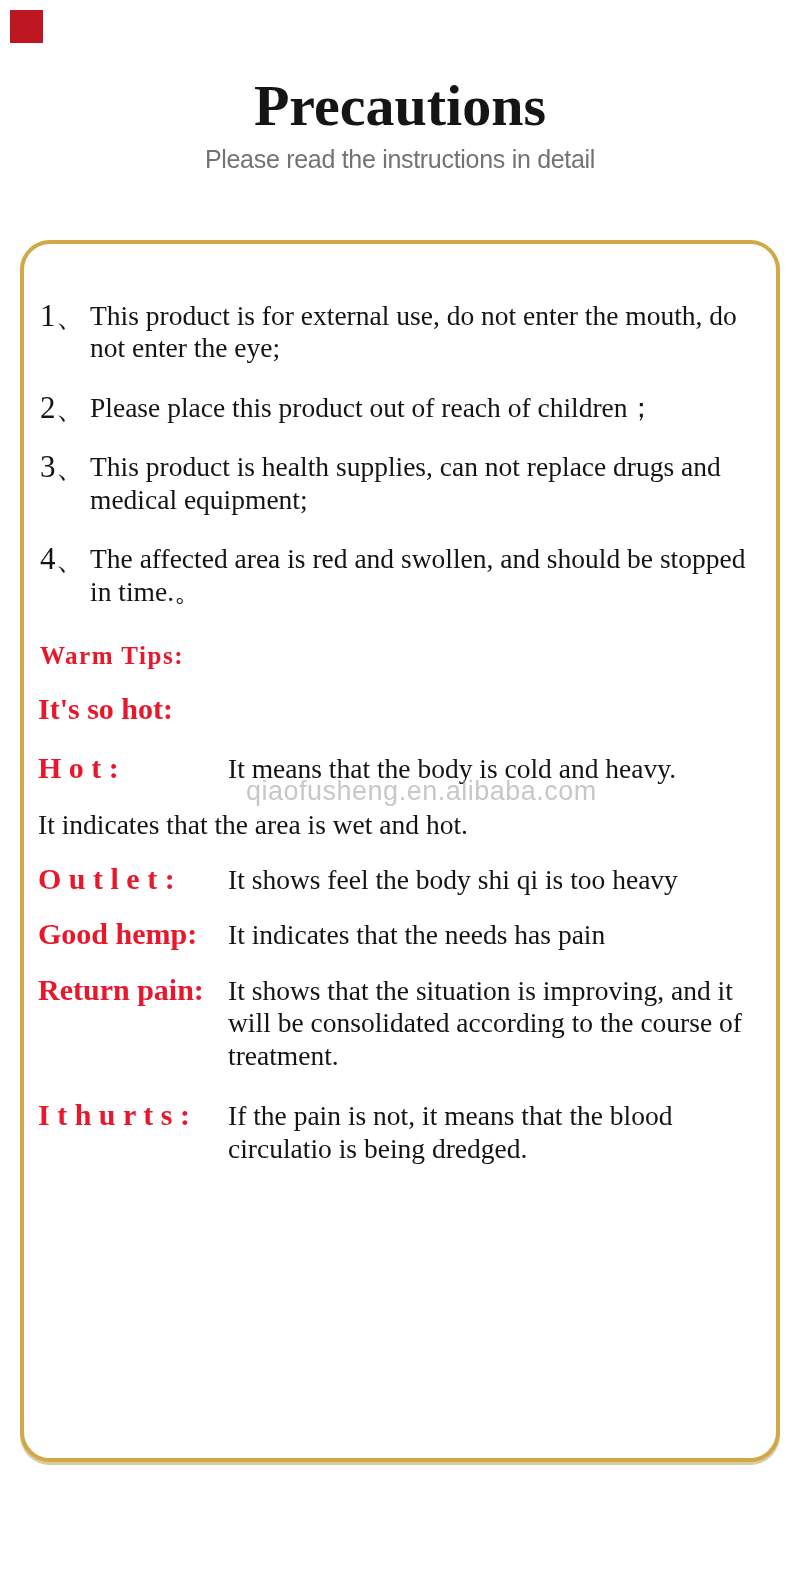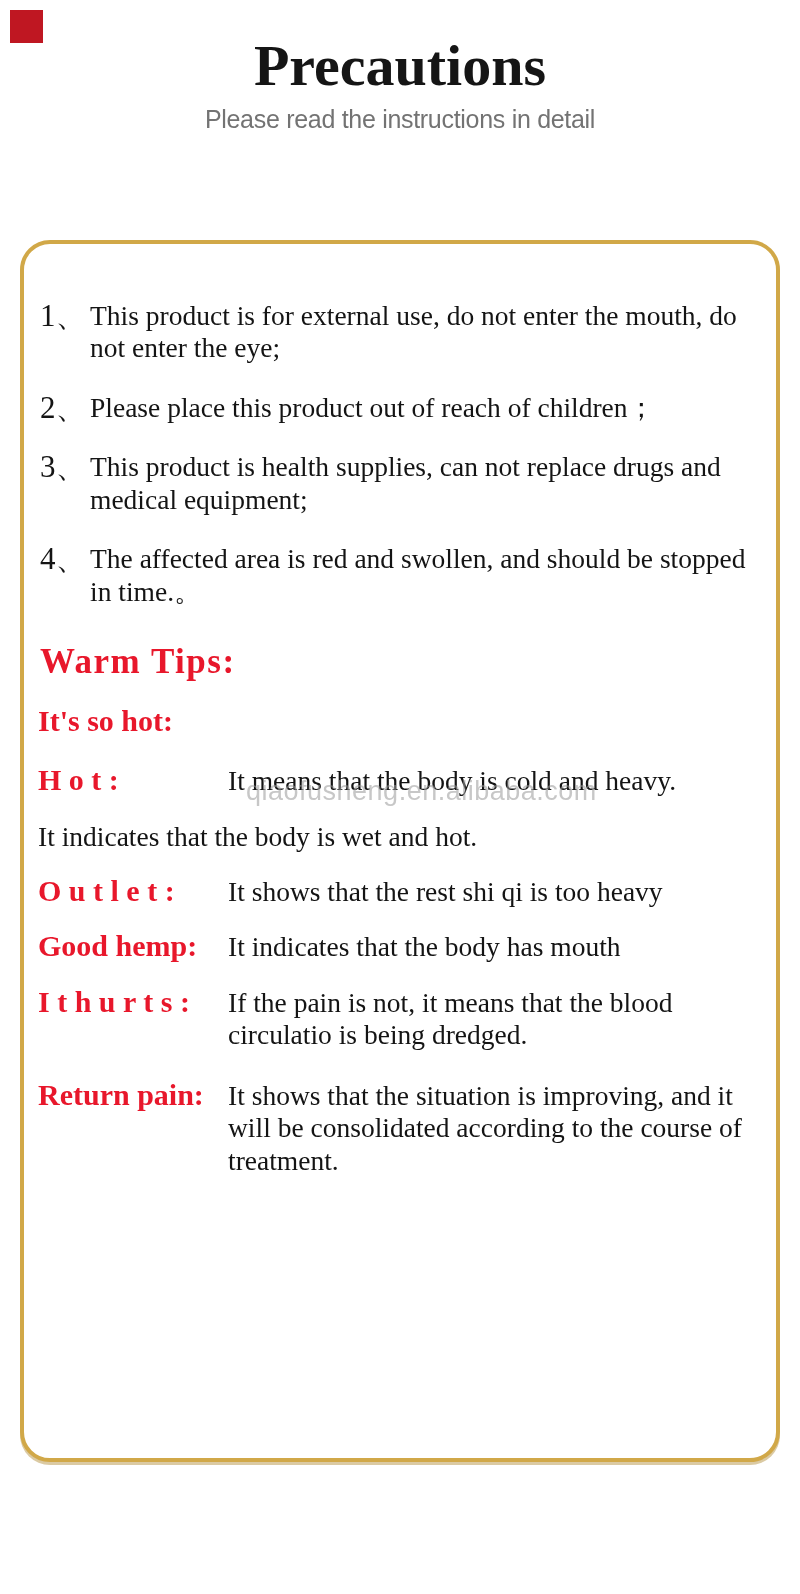--- a/index.html
+++ b/index.html
@@ -9,21 +9,21 @@
     background:#ffffff;
     overflow:hidden;
     font-family:"Liberation Serif", serif;
     color:#141414;
   }
   .corner-square{
     position:absolute;left:10px;top:10px;
     width:33px;height:33px;
     background:#bf1722;
   }
-  .header{ text-align:center; padding-top:36px; }
+  .header{ text-align:center; padding-top:76px; }
   .page-title{
     margin:0;
     font-family:"Liberation Serif", serif;
     font-weight:700;
     font-size:58px;
     line-height:1.05;
     letter-spacing:0px;
     color:#151515;
   }
   .page-subtitle{
@@ -52,21 +52,21 @@
   }
   .item .num{
     flex:0 0 50px;
     font-size:31px;
     line-height:1.05;
     padding-left:2px;
   }
   .item .txt{ flex:1; max-width:660px; }
   .warm-tips-label{
     margin:34px 0 0 2px;
-    font-size:35px;
+    font-size:25px;
     font-weight:700;
     letter-spacing:1.5px;
     color:#e8172b;
   }
   .warm-tips-text{
     position:relative;
     z-index:1;
     margin:14px 0 0 2px;
     width:722px;
     font-size:28.5px;
@@ -146,39 +146,39 @@
       <div class="sensation-row row-gap-lg">
         <span class="label">It's so hot:</span>
       </div>
 
       <div class="sensation-row">
         <span class="label">H o t :</span>
         <span class="desc">It means that the body is cold and heavy.</span>
       </div>
 
       <div class="sensation-row">
-        <span class="desc">It indicates that the body is wet and hot.</span>
+        <span class="desc">It indicates that the area is wet and hot.</span>
       </div>
 
       <div class="sensation-row">
         <span class="label">O u t l e t :</span>
-        <span class="desc">It shows that the rest shi qi is too heavy</span>
+        <span class="desc">It shows feel the body shi qi is too heavy</span>
       </div>
 
       <div class="sensation-row">
         <span class="label">Good hemp:</span>
-        <span class="desc">It indicates that the body has mouth</span>
+        <span class="desc">It indicates that the needs has pain</span>
+      </div>
+
+      <div class="sensation-row row-gap-lg">
+        <span class="label">Return pain:</span>
+        <span class="desc">It shows that the situation is improving, and it will be consolidated according to the course of treatment.</span>
       </div>
 
       <div class="sensation-row row-gap-lg">
         <span class="label">I t h u r t s :</span>
         <span class="desc">If the pain is not, it means that the blood circulatio is being dredged.</span>
-      </div>
-
-      <div class="sensation-row row-gap-lg">
-        <span class="label">Return pain:</span>
-        <span class="desc">It shows that the situation is improving, and it will be consolidated according to the course of treatment.</span>
       </div>
 
 
     </div>
   </div>
 </div>
 
 </body></html>

